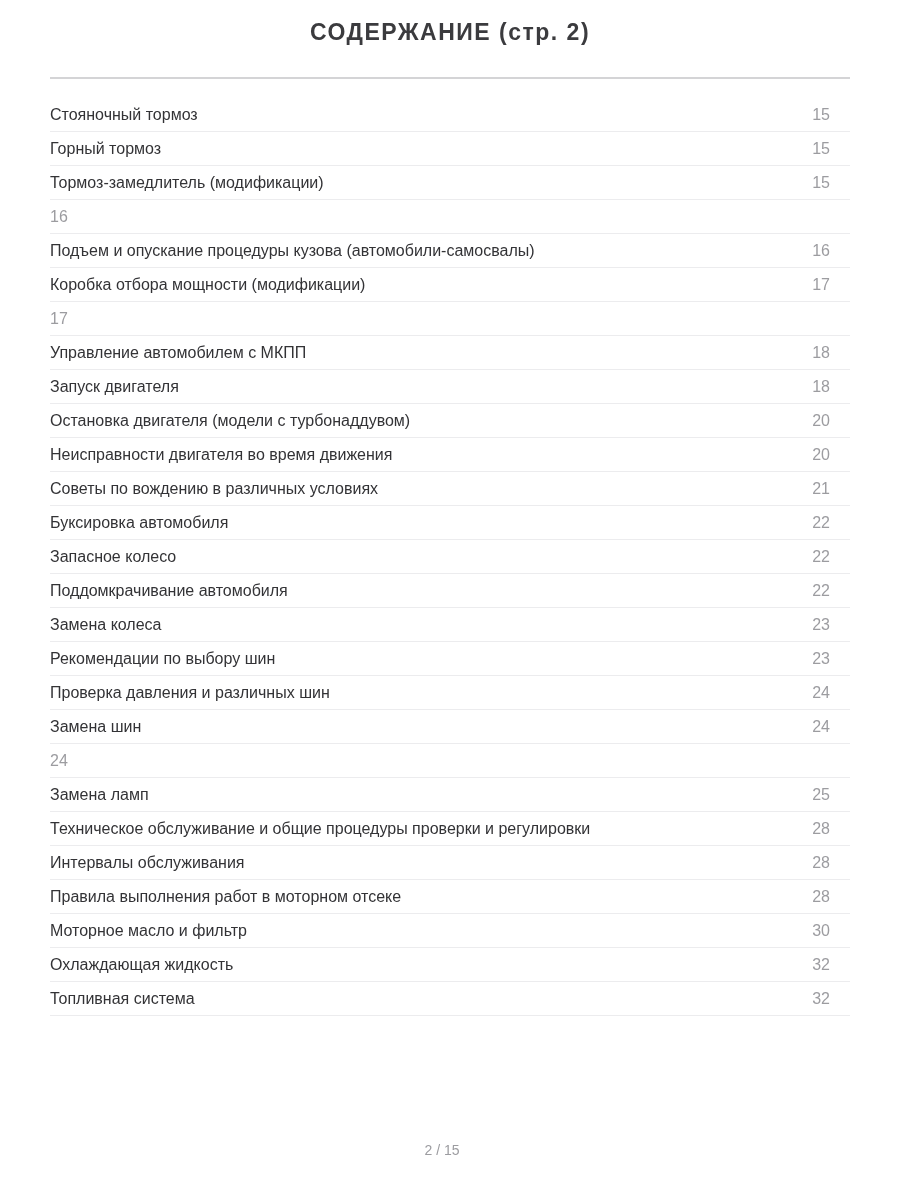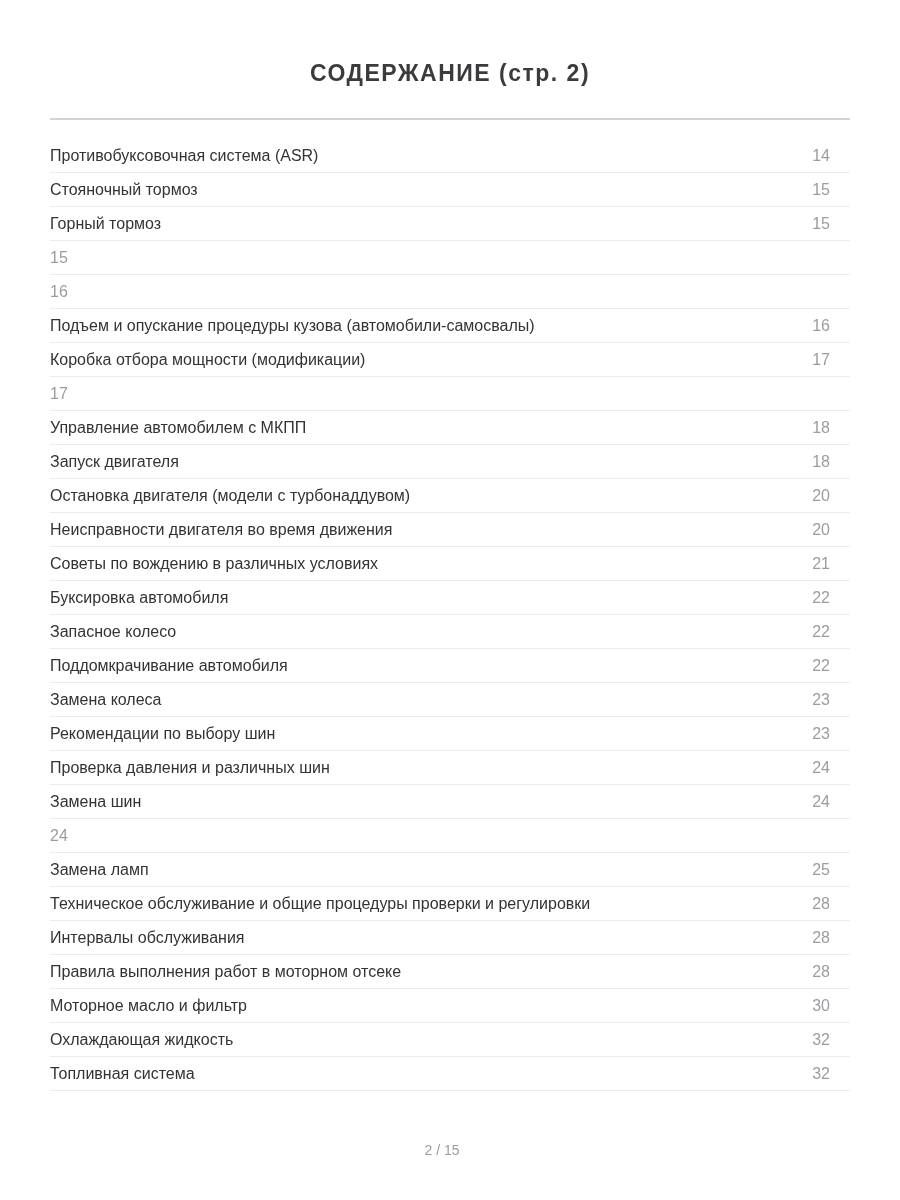--- a/index.html
+++ b/index.html
@@ -10,21 +10,21 @@
     font-family: "Liberation Sans", sans-serif;
   }
   .page {
     position: relative;
     width: 900px;
     height: 1200px;
     padding: 0 50px;
     overflow: hidden;
   }
   .page-title {
-    padding-top: 59px;
+    padding-top: 18px;
     text-align: center;
     font-size: 23px;
     font-weight: 700;
     letter-spacing: 1.5px;
     color: #3b3b3e;
     line-height: 28px;
   }
   .title-divider {
     margin-top: 31px;
     height: 2px;
@@ -66,36 +66,33 @@
 </head>
 <body>
 
 <div class="page">
 
   <h1 class="page-title">СОДЕРЖАНИЕ (стр. 2)</h1>
 
   <div class="title-divider"></div>
 
   <ul class="toc-list">
-  <li class="toc-entry">
-    <span class="toc-entry-title">Противобуксовочная система (ASR)</span>
-    <span class="toc-entry-page">14</span>
-  </li>
 
   <li class="toc-entry">
     <span class="toc-entry-title">Стояночный тормоз</span>
     <span class="toc-entry-page">15</span>
   </li>
 
   <li class="toc-entry">
     <span class="toc-entry-title">Горный тормоз</span>
     <span class="toc-entry-page">15</span>
   </li>
 
   <li class="toc-entry">
+    <span class="toc-entry-title">Тормоз-замедлитель (модификации)</span>
     <span class="toc-entry-page">15</span>
   </li>
 
   <li class="toc-entry">
     <span class="toc-entry-page">16</span>
   </li>
 
   <li class="toc-entry">
     <span class="toc-entry-title">Подъем и опускание процедуры кузова (автомобили-самосвалы)</span>
     <span class="toc-entry-page">16</span>

